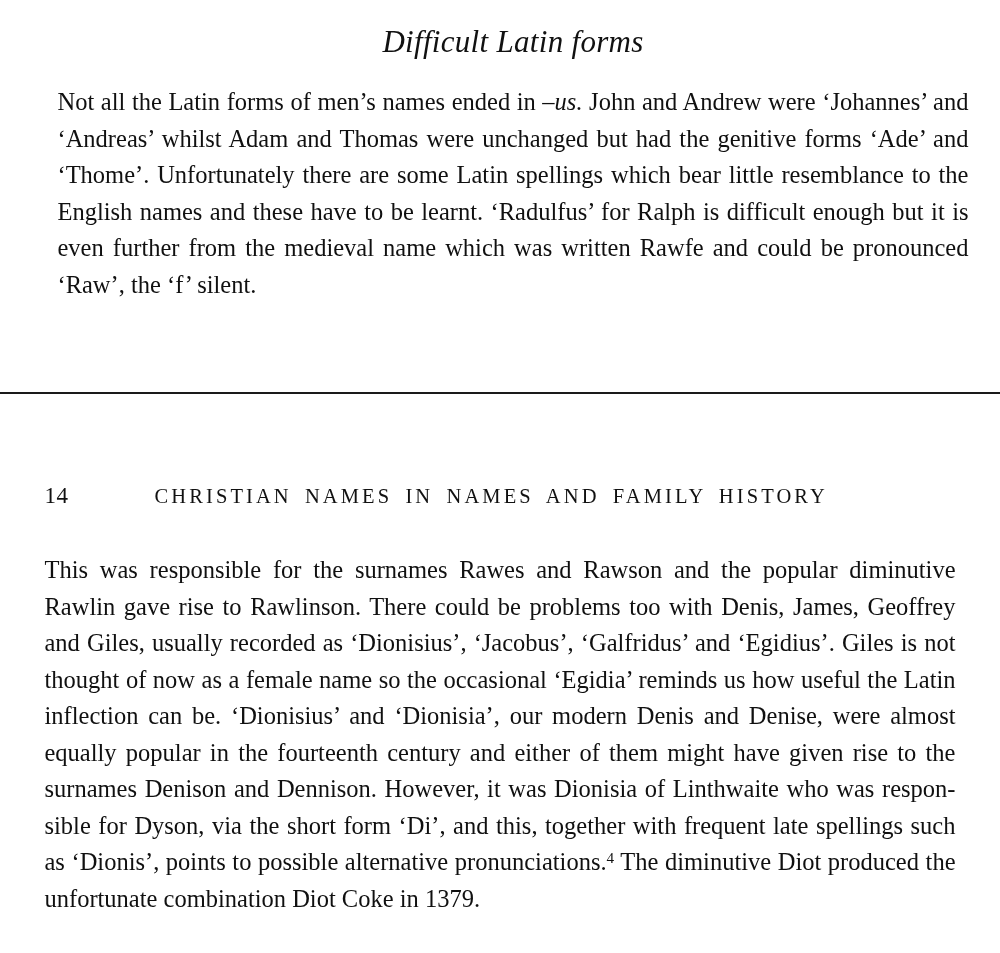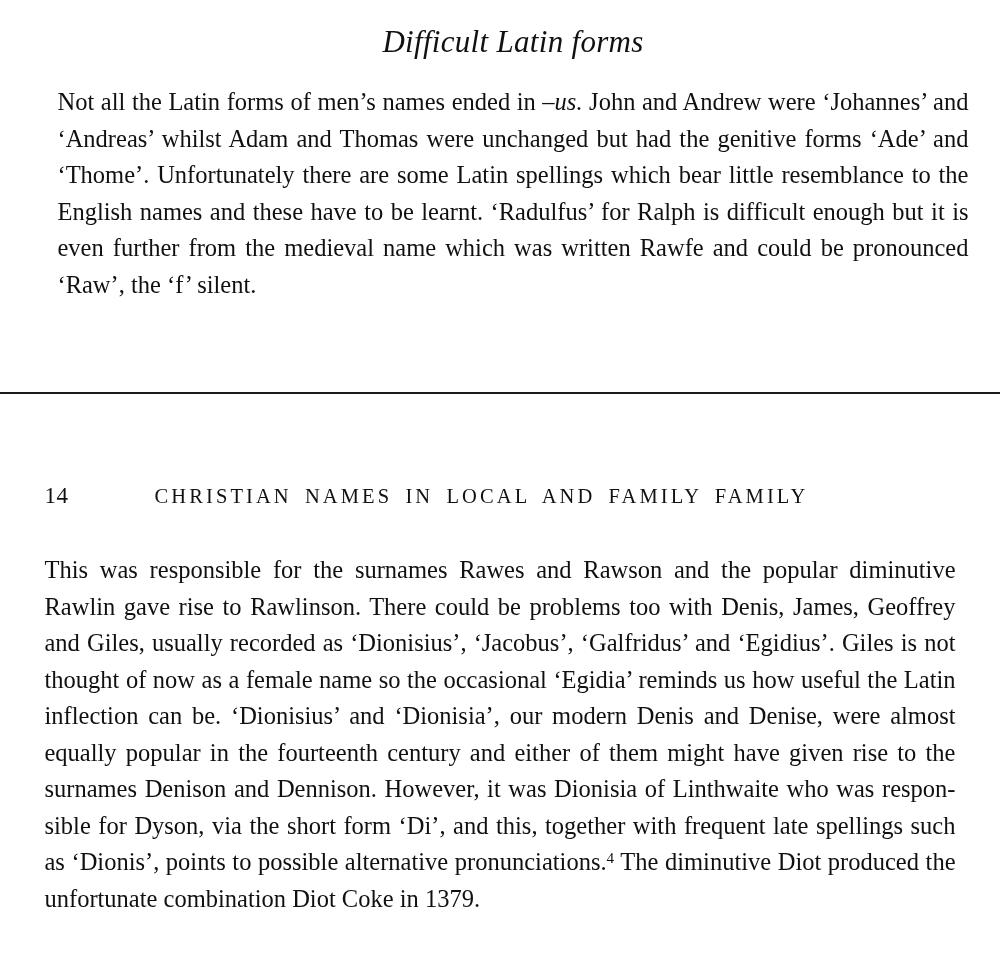--- a/index.html
+++ b/index.html
@@ -134,20 +134,20 @@
     <p class="body-block" id="para-one"><span>Not all the Latin forms of men’s names ended in </span><em class="lat">–us.</em><span> John and Andrew were ‘Johannes’ and ‘Andreas’ whilst Adam and Thomas were unchanged but had the genitive forms ‘Ade’ and ‘Thome’. Unfortunately there are some Latin spellings which bear little resemblance to the English names and these have to be learnt. ‘Radulfus’ for Ralph is difficult enough but it is even further from the medieval name which was written Rawfe and could be pronounced ‘Raw’, the ‘f’ silent.</span></p>
 
   </div>
 
   <hr class="page-divider">
 
   <div class="section-bottom">
 
     <div class="running-head">
       <span class="folio">14</span>
-      <span class="running-title">CHRISTIAN NAMES IN LOCAL AND FAMILY FAMILY</span>
+      <span class="running-title">CHRISTIAN NAMES IN NAMES AND FAMILY HISTORY</span>
     </div>
 
     <p class="body-block" id="para-two"><span>This was responsible for the surnames Rawes and Rawson and the popular diminutive Rawlin gave rise to Rawlinson. There could be problems too with Denis, James, Geoffrey and Giles, usually recorded as ‘Dionisius’, ‘Jacobus’, ‘Galfridus’ and ‘Egidius’. Giles is not thought of now as a female name so the occasional ‘Egidia’ reminds us how useful the Latin inflection can be. ‘Dionisius’ and ‘Dionisia’, our modern Denis and Denise, were almost equally popular in the fourteenth century and either of them might have given rise to the surnames Denison and Dennison. However, it was Dionisia of Linthwaite who was respon-sible for Dyson, via the short form ‘Di’, and this, together with frequent late spellings such as ‘Dionis’, points to possible alternative pronunciations.</span><sup class="footnote-ref">4</sup><span> The diminutive Diot produced the unfortunate combination Diot Coke in </span><span class="oldstyle">1379</span><span>.</span></p>
 
   </div>
 
 </div>
 
 </body></html>

